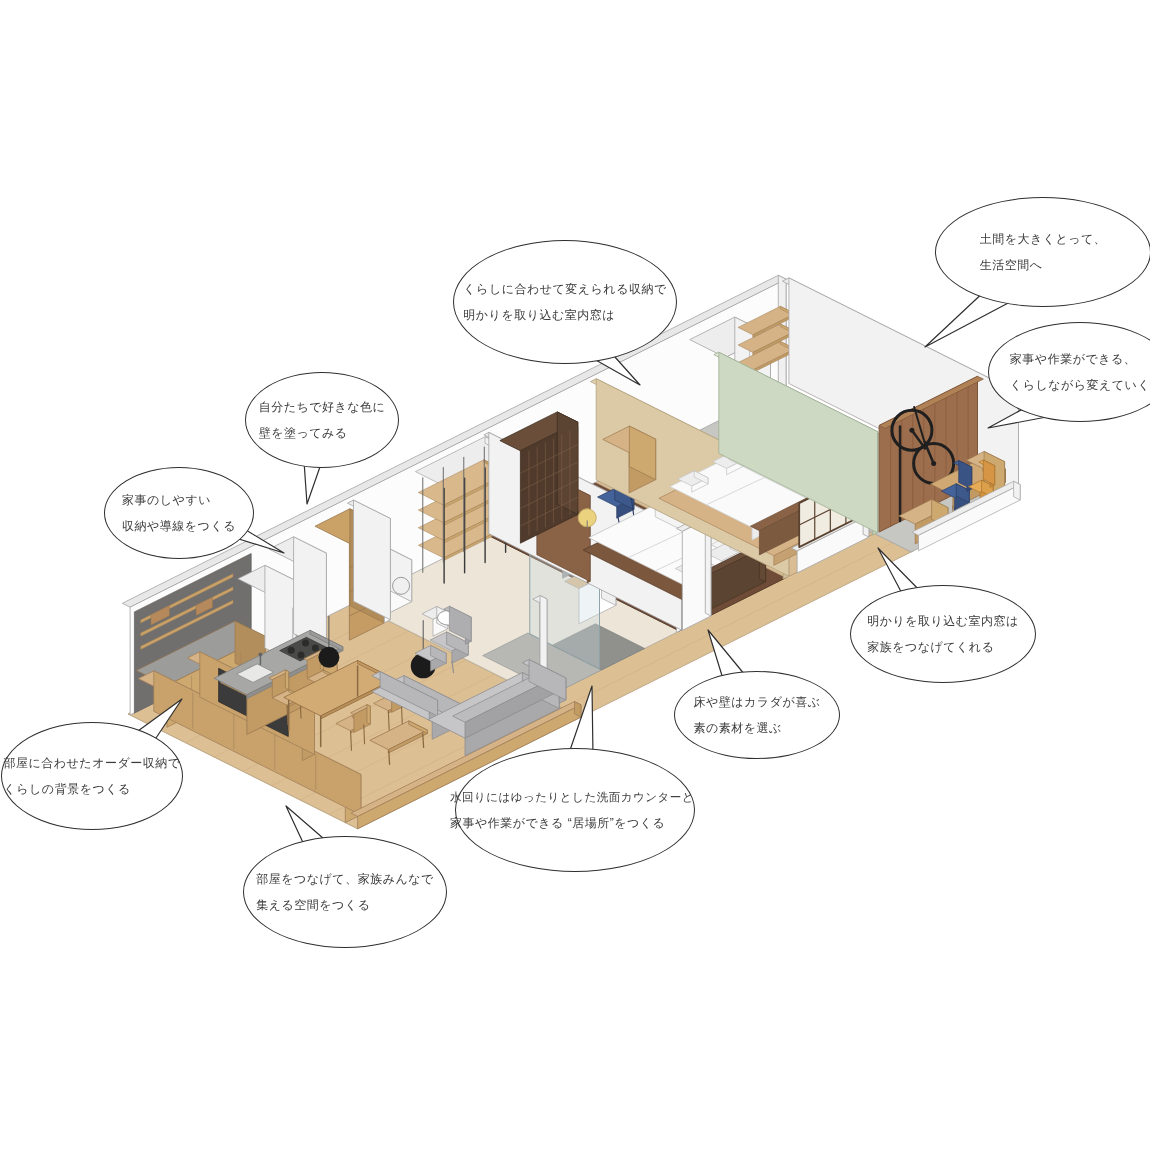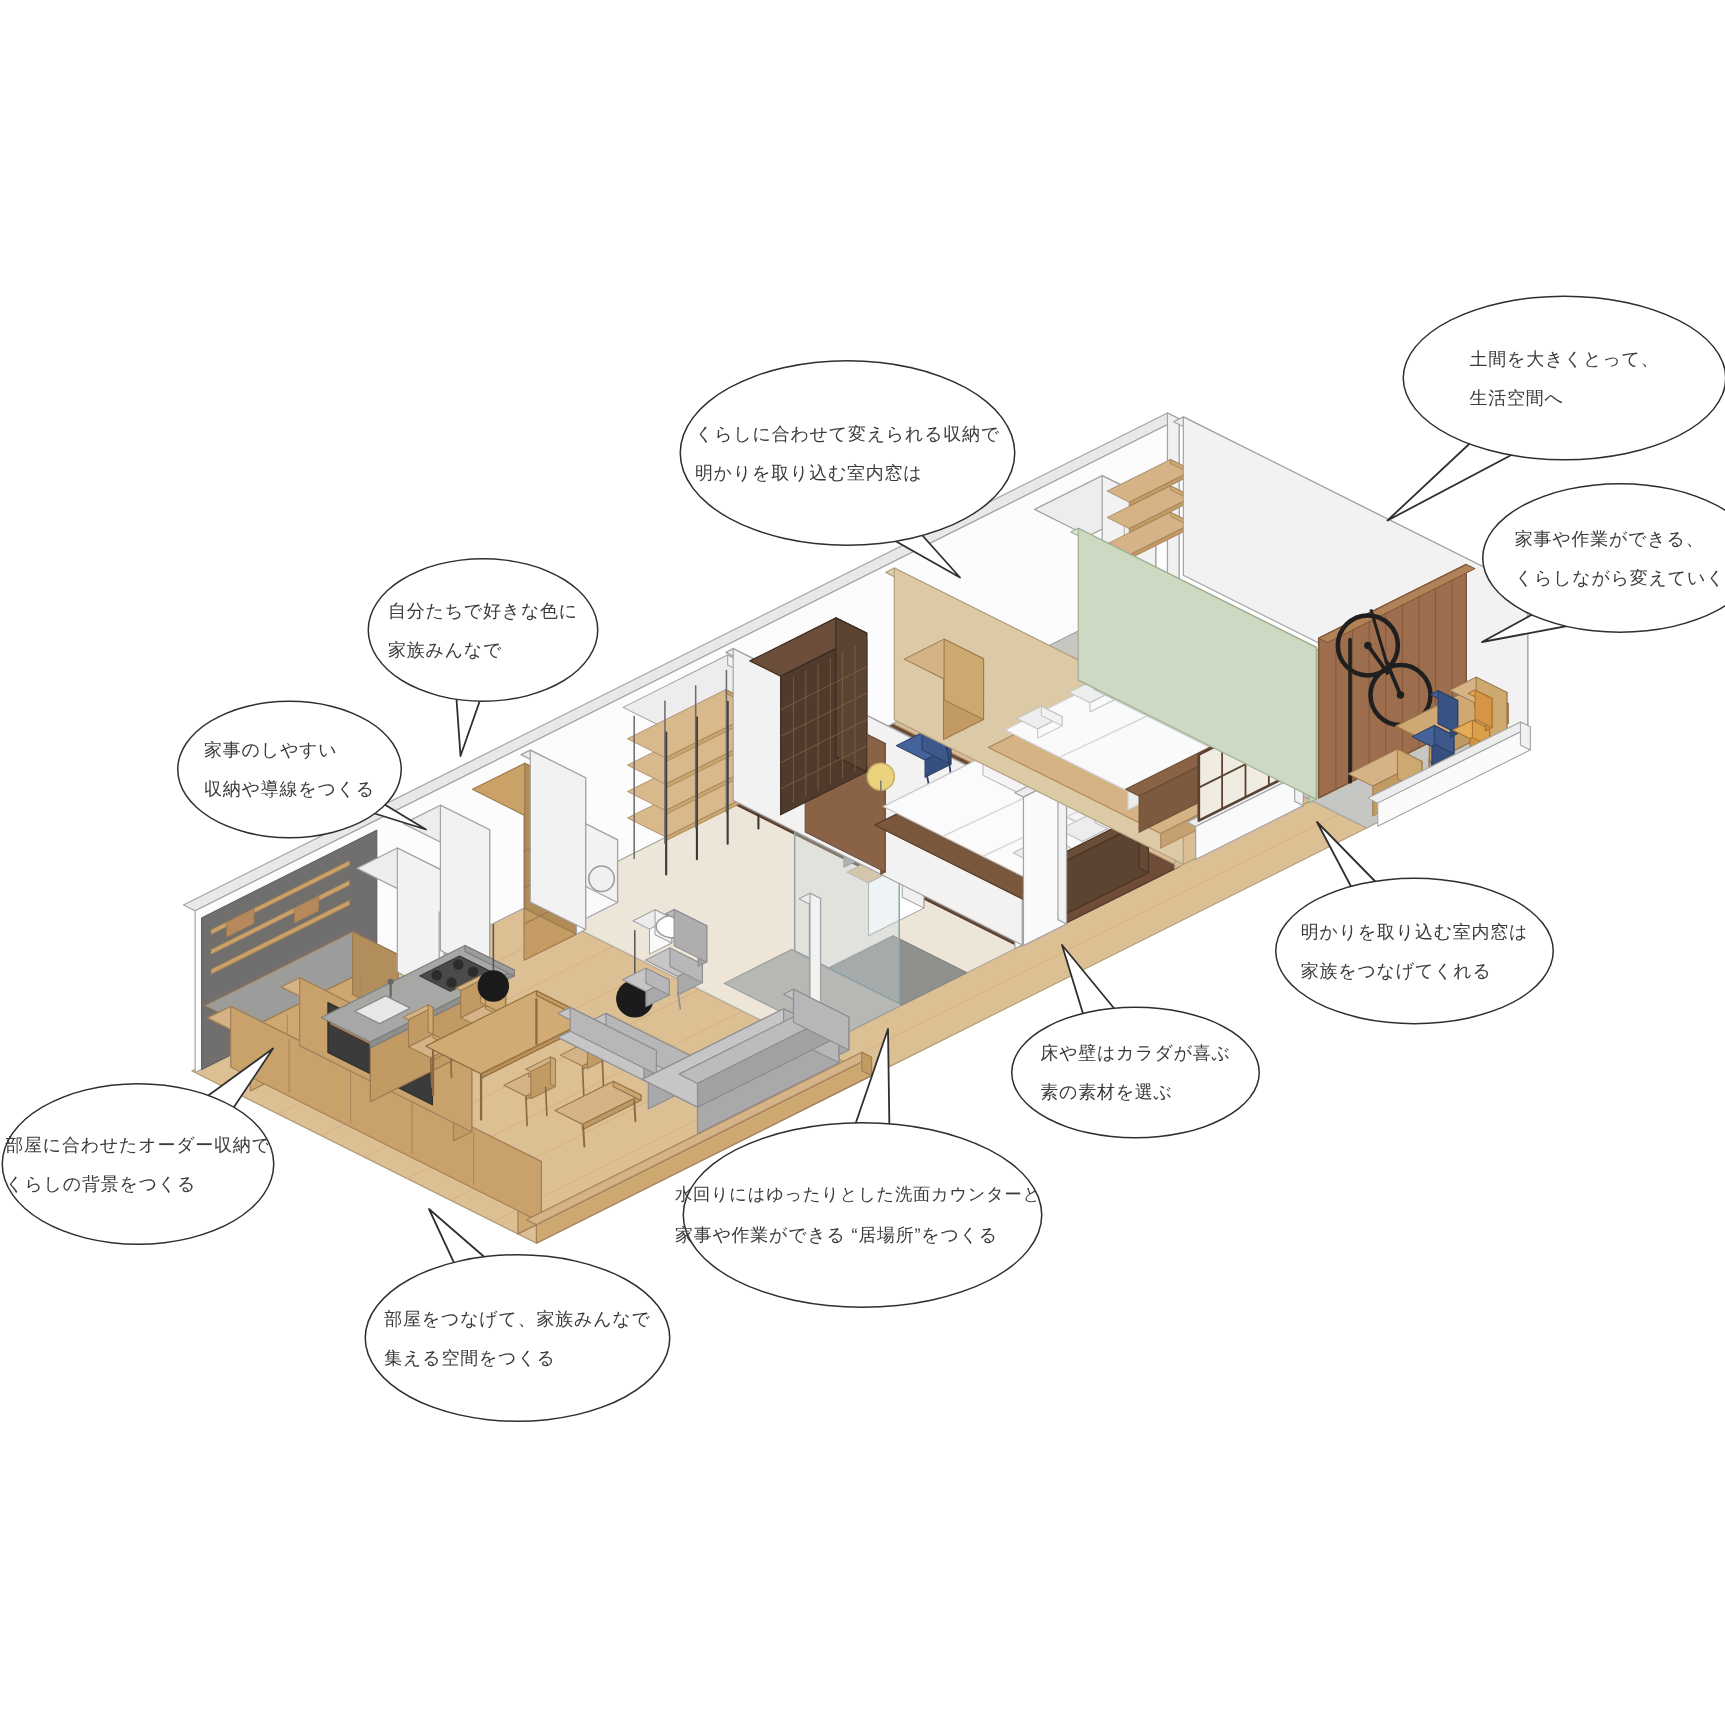--- a/index.html
+++ b/index.html
@@ -414,24 +414,24 @@
   </div>
   <div class="bubble" style="left:453px;top:240px;width:224px;height:124px;">
     <div class="inner">
         <span class="tx">くらしに合わせて変えられる収納で</span>
         <span class="tx">明かりを取り込む室内窓は</span>
       </div>
   </div>
   <div class="bubble" style="left:245px;top:372px;width:154px;height:96px;">
     <div class="inner">
         <span class="tx">自分たちで好きな色に</span>
-        <span class="tx">家族みんなで</span>
-      </div>
-  </div>
-  <div class="bubble" style="left:118px;top:467px;width:150px;height:92px;">
+        <span class="tx">壁を塗ってみる</span>
+      </div>
+  </div>
+  <div class="bubble" style="left:104px;top:467px;width:150px;height:92px;">
     <div class="inner">
         <span class="tx">家事のしやすい</span>
         <span class="tx">収納や導線をつくる</span>
       </div>
   </div>
   <div class="bubble" style="left:1px;top:722px;width:182px;height:108px;">
     <div class="inner">
         <span class="tx">部屋に合わせたオーダー収納で</span>
         <span class="tx">くらしの背景をつくる</span>
       </div>

